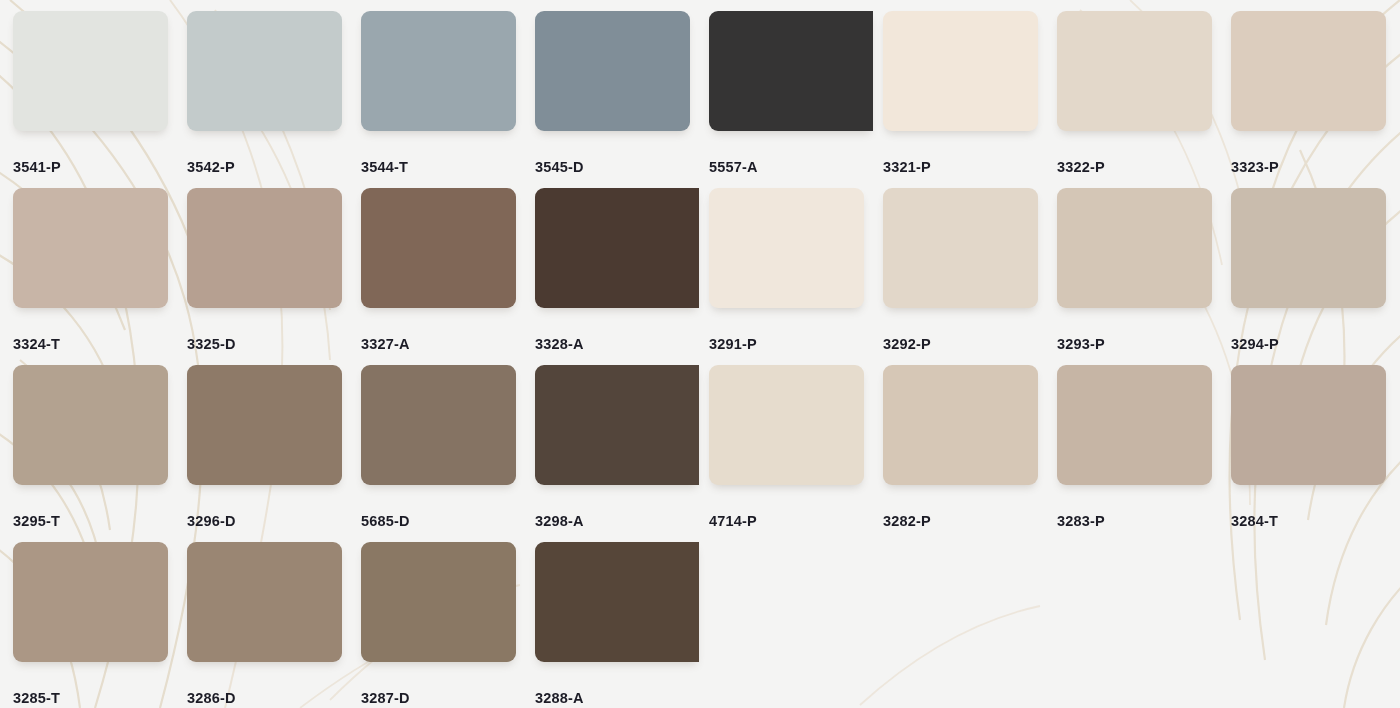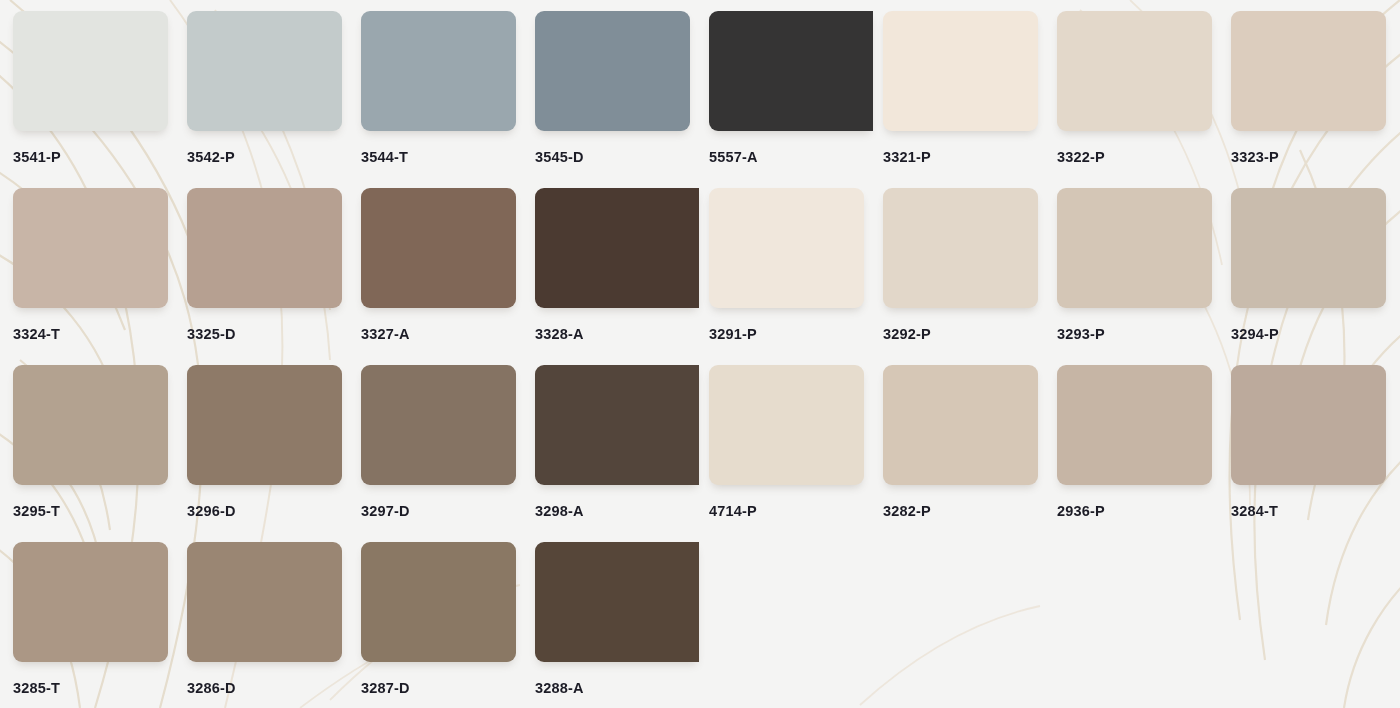--- a/index.html
+++ b/index.html
@@ -55,21 +55,21 @@
   
   .swatch-cell.clipped .swatch-chip {
     width: 164px;
     border-top-right-radius: 0;
     border-bottom-right-radius: 0;
   }
 
   .swatch-label {
     position: absolute;
     left: 0;
-    top: 138px;
+    top: 148px;
     font-size: 14.5px;
     font-weight: bold;
     color: #1c1c26;
     letter-spacing: 0.2px;
     white-space: nowrap;
   }
 </style>
 </head>
 <body>
 
@@ -180,37 +180,37 @@
     <div class="swatch-cell">
       <div class="swatch-chip" style="background: rgb(179, 162, 144);"></div>
       <div class="swatch-label">3295-T</div>
     </div>
     <div class="swatch-cell">
       <div class="swatch-chip" style="background: rgb(142, 122, 104);"></div>
       <div class="swatch-label">3296-D</div>
     </div>
     <div class="swatch-cell">
       <div class="swatch-chip" style="background: rgb(133, 115, 99);"></div>
-      <div class="swatch-label">3297-D</div>
+      <div class="swatch-label">5685-D</div>
     </div>
     <div class="swatch-cell clipped">
       <div class="swatch-chip" style="background: rgb(83, 69, 59);"></div>
       <div class="swatch-label">3298-A</div>
     </div>
     <div class="swatch-cell">
       <div class="swatch-chip" style="background: rgb(230, 220, 205);"></div>
       <div class="swatch-label">4714-P</div>
     </div>
     <div class="swatch-cell">
       <div class="swatch-chip" style="background: rgb(214, 199, 182);"></div>
       <div class="swatch-label">3282-P</div>
     </div>
     <div class="swatch-cell">
       <div class="swatch-chip" style="background: rgb(198, 181, 165);"></div>
-      <div class="swatch-label">2936-P</div>
+      <div class="swatch-label">3283-P</div>
     </div>
     <div class="swatch-cell">
       <div class="swatch-chip" style="background: rgb(188, 170, 156);"></div>
       <div class="swatch-label">3284-T</div>
     </div>
     <div class="swatch-cell">
       <div class="swatch-chip" style="background: rgb(171, 151, 133);"></div>
       <div class="swatch-label">3285-T</div>
     </div>
     <div class="swatch-cell">

